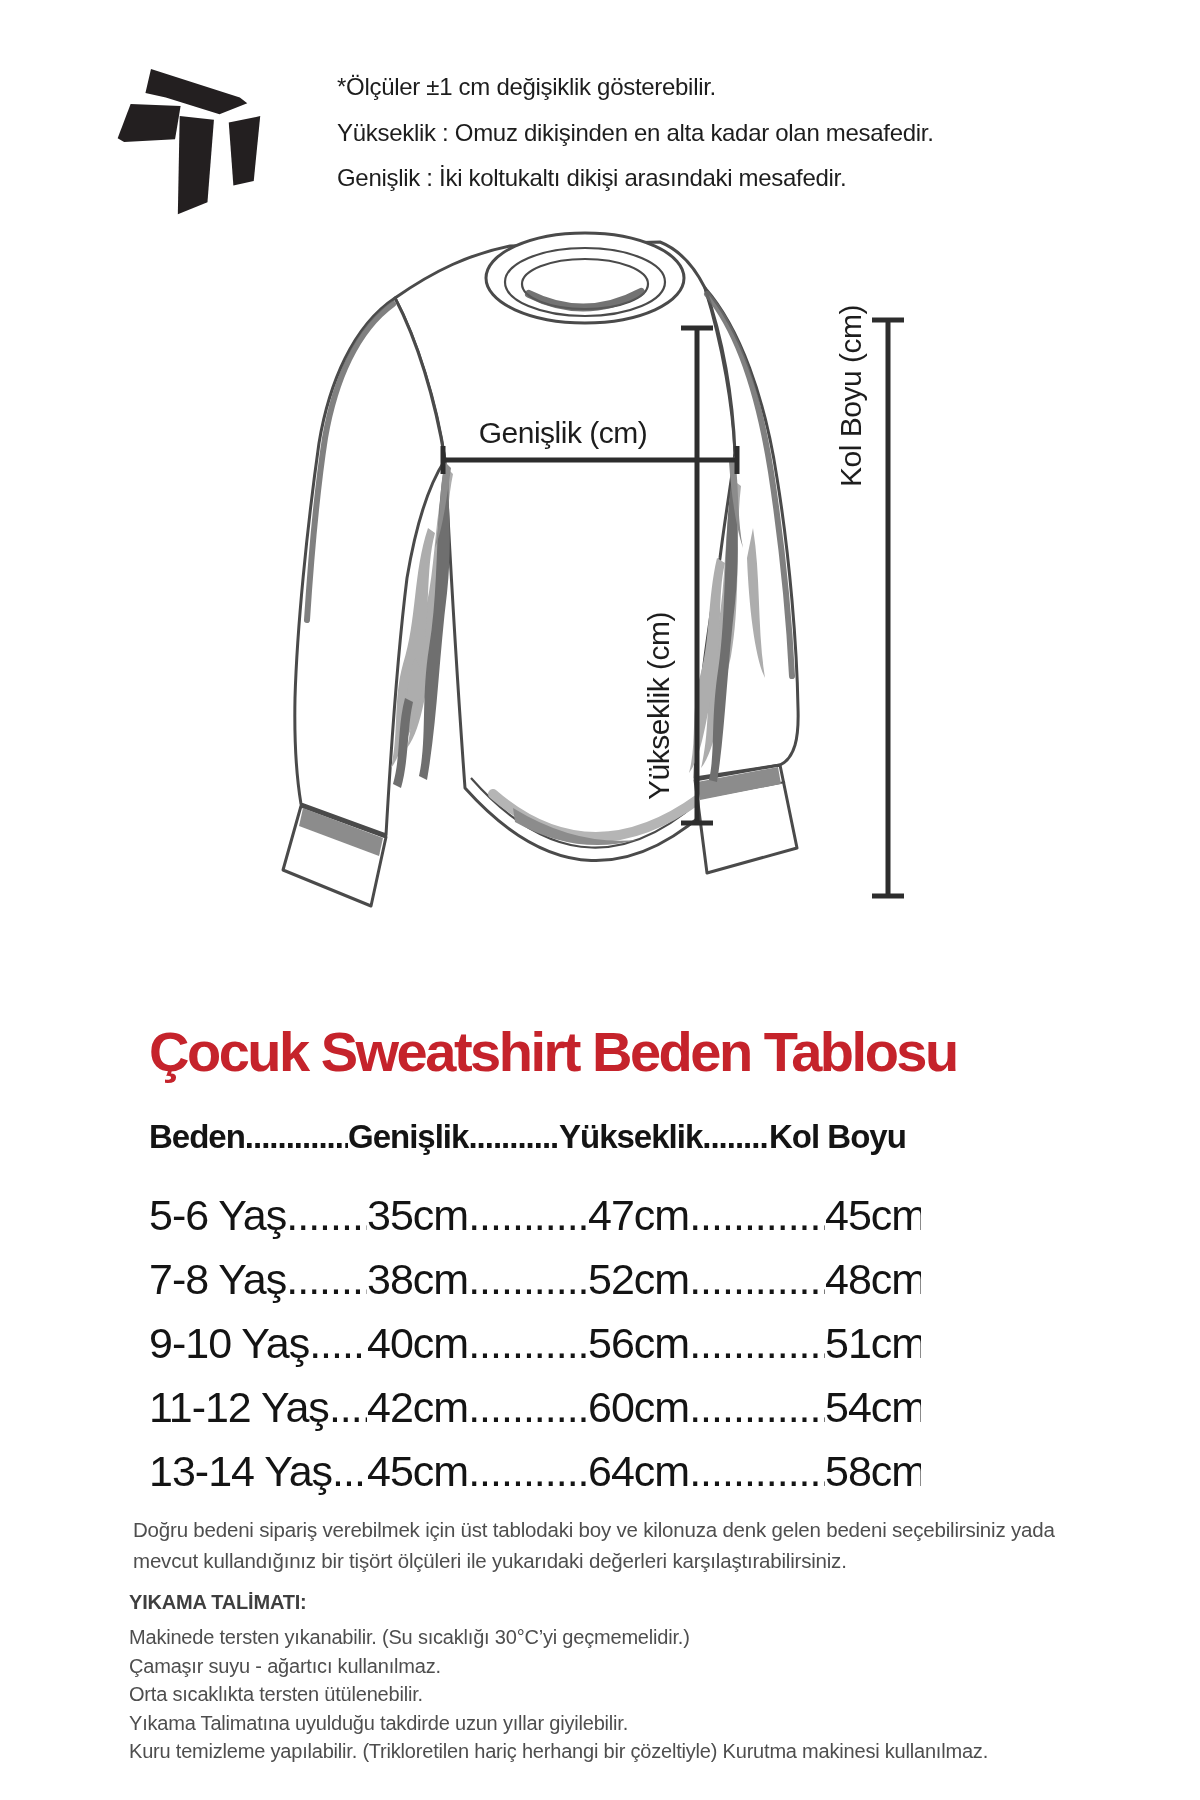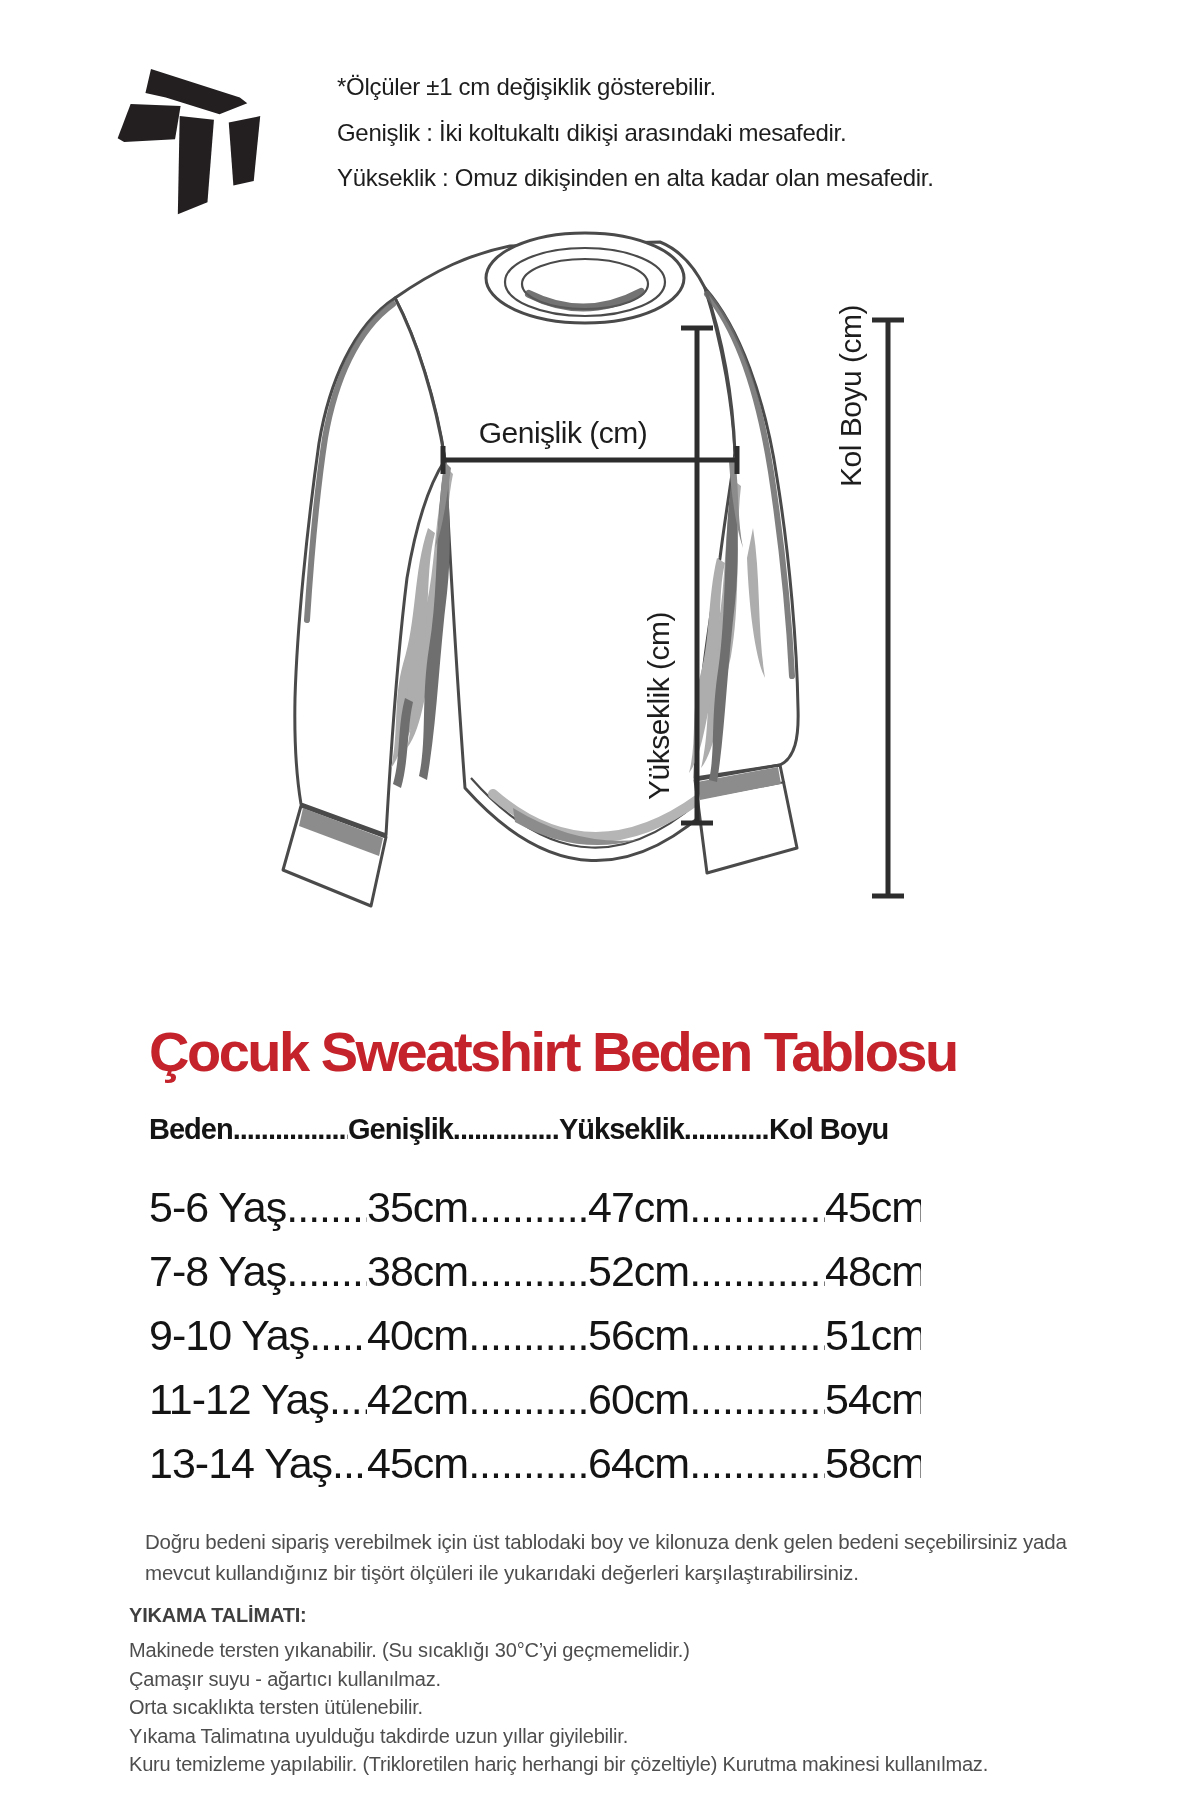--- a/index.html
+++ b/index.html
@@ -24,49 +24,49 @@
   .wr-d{fill:#6f6f6f}
   .wr-m{fill:#8c8c8c}
   .hem-shade{fill:none;stroke:#b5b5b5;stroke-width:10;stroke-linecap:round}
   .collar-shade{fill:none;stroke:#5a5a5a;stroke-width:8;stroke-linecap:round;opacity:.85}
   .measure{stroke:var(--measure-line);stroke-width:5}
   .dlabel{font-family:"Liberation Sans",sans-serif;font-size:30px;fill:var(--ink);letter-spacing:-0.5px}
 
   .size-table{position:absolute;left:149px;top:1022px;width:772px;color:var(--table-ink)}
   .title{margin:0;font-size:56px;font-weight:bold;letter-spacing:-2.5px;line-height:60px;
          color:var(--title-red);white-space:nowrap}
-  .thead{display:grid;grid-template-columns:199px 211px 210px 1fr;margin-top:24px;
-         font-size:29px;font-weight:bold;letter-spacing:-1px;line-height:46px}
+  .thead{display:grid;grid-template-columns:199px 211px 210px 1fr;margin-top:32px;
+         font-size:33px;font-weight:bold;letter-spacing:-1px;line-height:46px}
   .tbody{margin-top:23px}
   .trow{display:grid;grid-template-columns:218px 221px 237px 1fr;
         font-size:43px;letter-spacing:-1px;line-height:64px;height:64px}
   .cell{display:flex;white-space:nowrap;overflow:hidden;min-width:0}
   .cell .dots{flex:1 1 auto;overflow:hidden}
 
   .footer{position:absolute;left:129px;top:1510px;width:964px;color:var(--muted)}
-  .sizing-note{margin:16px;font-size:20.5px;line-height:31px;letter-spacing:-0.2px}
+  .sizing-note{margin:4px;font-size:20.5px;line-height:31px;letter-spacing:-0.2px}
   .wash-title{margin:15px 0 9px 0;font-size:20px;font-weight:bold;letter-spacing:-0.2px;color:var(--wash-title)}
   .wash-line{font-size:20px;line-height:28.5px;letter-spacing:-0.2px;white-space:nowrap}
 </style>
 </head>
 <body>
 
 <svg class="logo" viewBox="0 0 175 175" aria-hidden="true">
   <g style="fill:var(--logo-ink)">
     <polygon points="54,15 150,46 158,52 128,64 70,46 48,41"></polygon>
     <polygon points="32,53 86,55 80,91 25,94 18,90"></polygon>
     <polygon points="85,66 122,70 115,159 83,172"></polygon>
     <polygon points="138,73 172,66 165,136 143,141"></polygon>
   </g>
 </svg>
 
 <div class="notes">
   <div class="note-line">*Ölçüler ±1 cm değişiklik gösterebilir.</div>
+  <div class="note-line">Yükseklik : Omuz dikişinden en alta kadar olan mesafedir.</div>
   <div class="note-line">Genişlik : İki koltukaltı dikişi arasındaki mesafedir.</div>
-  <div class="note-line">Yükseklik : Omuz dikişinden en alta kadar olan mesafedir.</div>
 </div>
 
 <svg class="diagram" viewBox="0 0 660 700" aria-hidden="true">
 
   <path class="garment" d="M150,70 C190,42 225,26 265,18 L415,14 C435,22 450,40 460,60
     C478,118 488,180 490,225 C482,340 478,470 475,570 Q345,700 220,560 C212,450 205,330 200,232 C192,175 172,112 150,70 Z"></path>
 
   <path class="seam" d="M226,550 Q345,685 470,558"></path>
   <path class="hem-shade" d="M248,566 Q345,650 455,570"></path>
   <path class="wr-m" d="M268,580 Q330,618 392,612 Q330,628 270,594 Z"></path>

